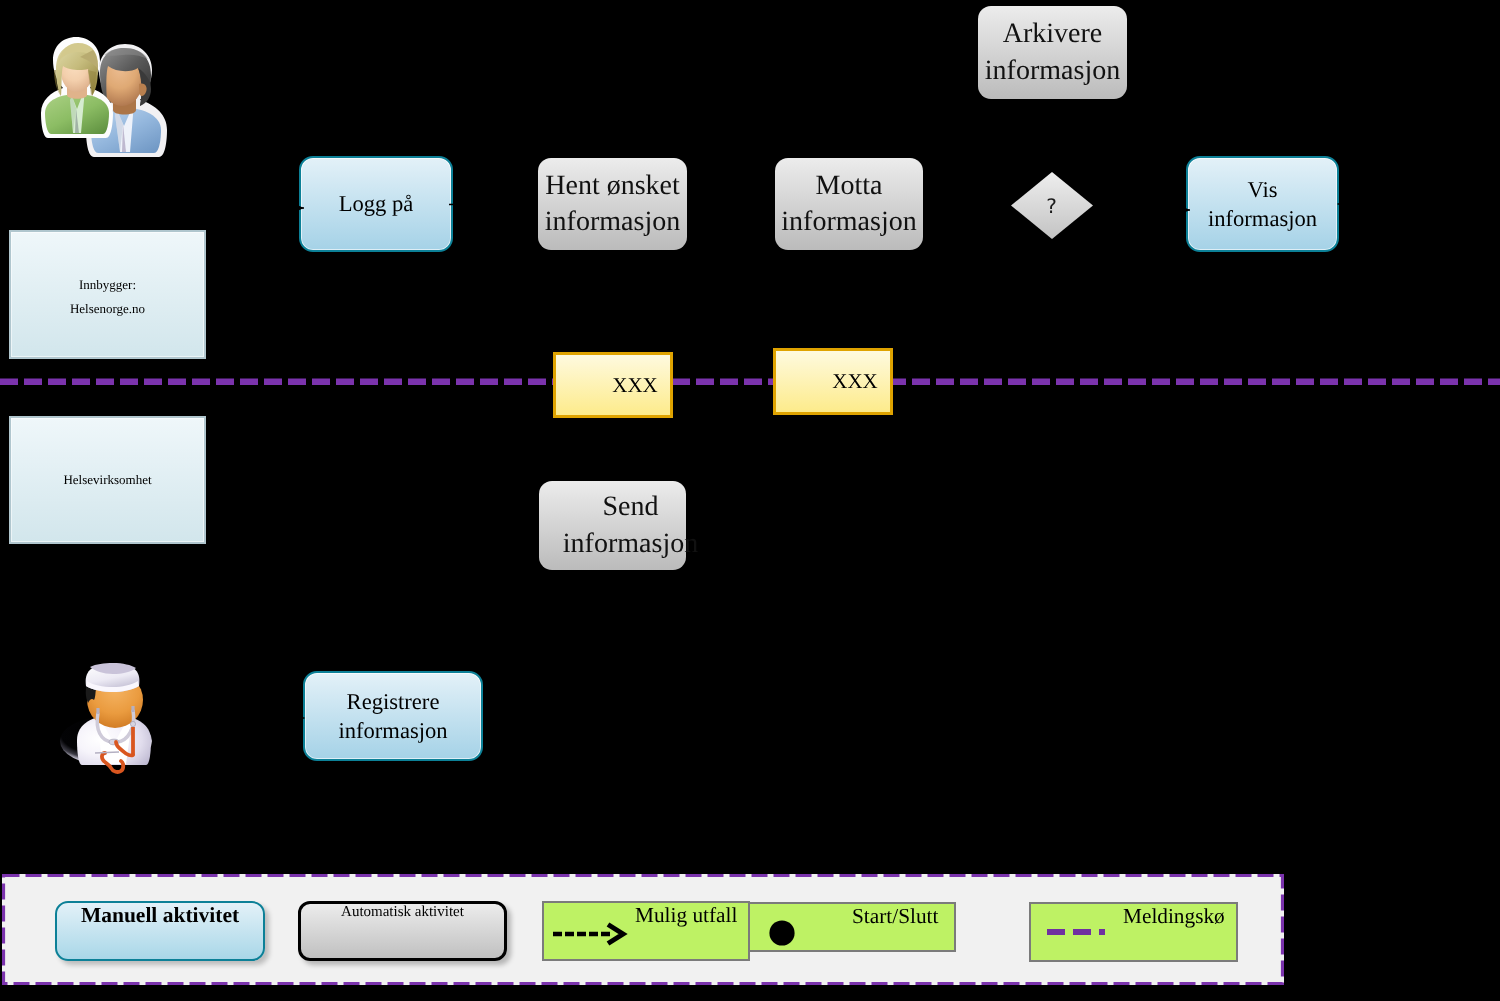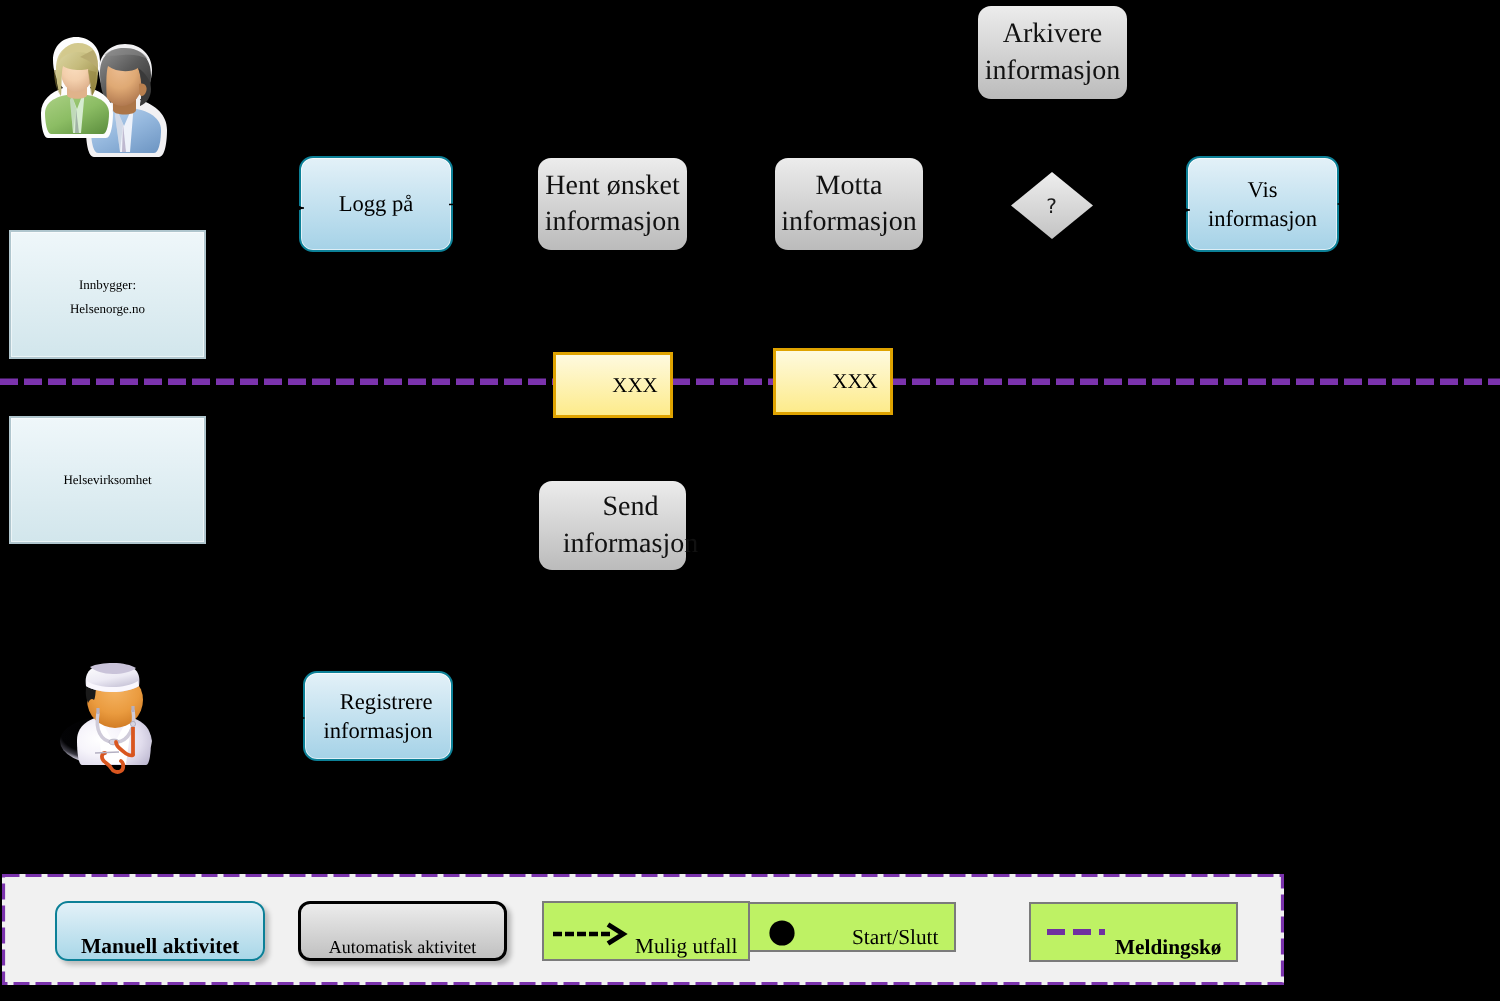--- a/index.html
+++ b/index.html
@@ -31,29 +31,29 @@
 
   .queue{border:3px solid #dfa300;
          background:linear-gradient(180deg,#fefadf 0%,#fdeb8b 100%);
          color:#000;font-size:21px;padding-left:44px;}
 
   svg.overlay{position:absolute;left:0;top:0;width:1500px;height:1001px;
               pointer-events:none;overflow:visible;}
 
   
   .legend{position:absolute;box-sizing:border-box;background:#f1f1f1;}
-  .lgitem{position:absolute;box-sizing:border-box;display:flex;align-items:flex-end;
+  .lgitem{position:absolute;box-sizing:border-box;display:flex;align-items:flex-start;
           white-space:nowrap;}
   .lg-manual{border:2.6px solid #0c8097;border-radius:13px;
              background:linear-gradient(180deg,#e3f1f8 0%,#a9d7e8 100%);
              justify-content:center;font-weight:bold;font-size:21.5px;
              box-shadow:4px 4px 5px rgba(0,0,0,.22);}
   .lg-auto{border:3px solid #000;border-radius:12px;
            background:linear-gradient(180deg,#ececec 0%,#c0c0c0 100%);
-           justify-content:center;font-size:18px;
+           justify-content:center;font-size:15px;
            box-shadow:4px 4px 5px rgba(0,0,0,.25);}
   .lg-plain{border:2px solid #7b7b7b;background:#bef264;font-size:21.3px;}
   .lg-label{position:absolute;}
 </style>
 </head>
 <body>
 
 <div class="stage">
 
   <svg class="overlay" viewBox="0 0 1500 1001">
@@ -210,21 +210,21 @@
 
   <div class="node auto" style="left:978px;top:6px;width:149px;height:93px;">Arkivere
 informasjon</div>
 
   <div class="node manual" style="left:1186px;top:156px;width:153px;height:96px;">Vis
 informasjon</div>
 
   <div class="node auto" style="left:539px;top:481px;width:147px;height:89px;padding-left:36px;">Send
 informasjon</div>
 
-  <div class="node manual" style="left:303px;top:671px;width:150px;height:90px;text-align:right;">Registrere
+  <div class="node manual" style="left:303px;top:671px;width:180px;height:90px;">Registrere
 informasjon</div>
 
   <svg class="overlay" viewBox="0 0 1500 1001">
     <defs>
       <marker id="ah" markerWidth="7" markerHeight="7" refX="6.8" refY="3.5" orient="auto" markerUnits="userSpaceOnUse">
         <path d="M0,0.5 L7,3.5 L0,6.5 L2,3.5 Z" fill="#000000"></path>
       </marker>
     </defs>
     <g>
       <path d="M252,208 L304,208" stroke="#000000" stroke-width="1.3" fill="none" marker-end="url(#ah)"></path>
@@ -289,17 +289,17 @@
       <svg width="26" height="26" viewBox="0 0 26 26" style="position:absolute;left:19px;top:16px;">
         <circle cx="13" cy="13" r="12.6" fill="#000"></circle>
       </svg>
       <span class="lg-label" style="left:102px;">Start/Slutt</span>
     </div>
 
     <div class="lgitem lg-plain" style="left:1027px;top:28px;width:209px;height:60px;">
       <svg width="58" height="10" viewBox="0 0 58 10" style="position:absolute;left:16px;top:23px;">
         <line x1="0" y1="5" x2="58" y2="5" stroke="#7030a0" stroke-width="6" stroke-dasharray="18 8"></line>
       </svg>
-      <span class="lg-label" style="left:84px;font-weight:bold;">Meldingskø</span>
+      <span class="lg-label" style="left:92px;">Meldingskø</span>
     </div>
   </div>
 
 </div>
 
 </body></html>

